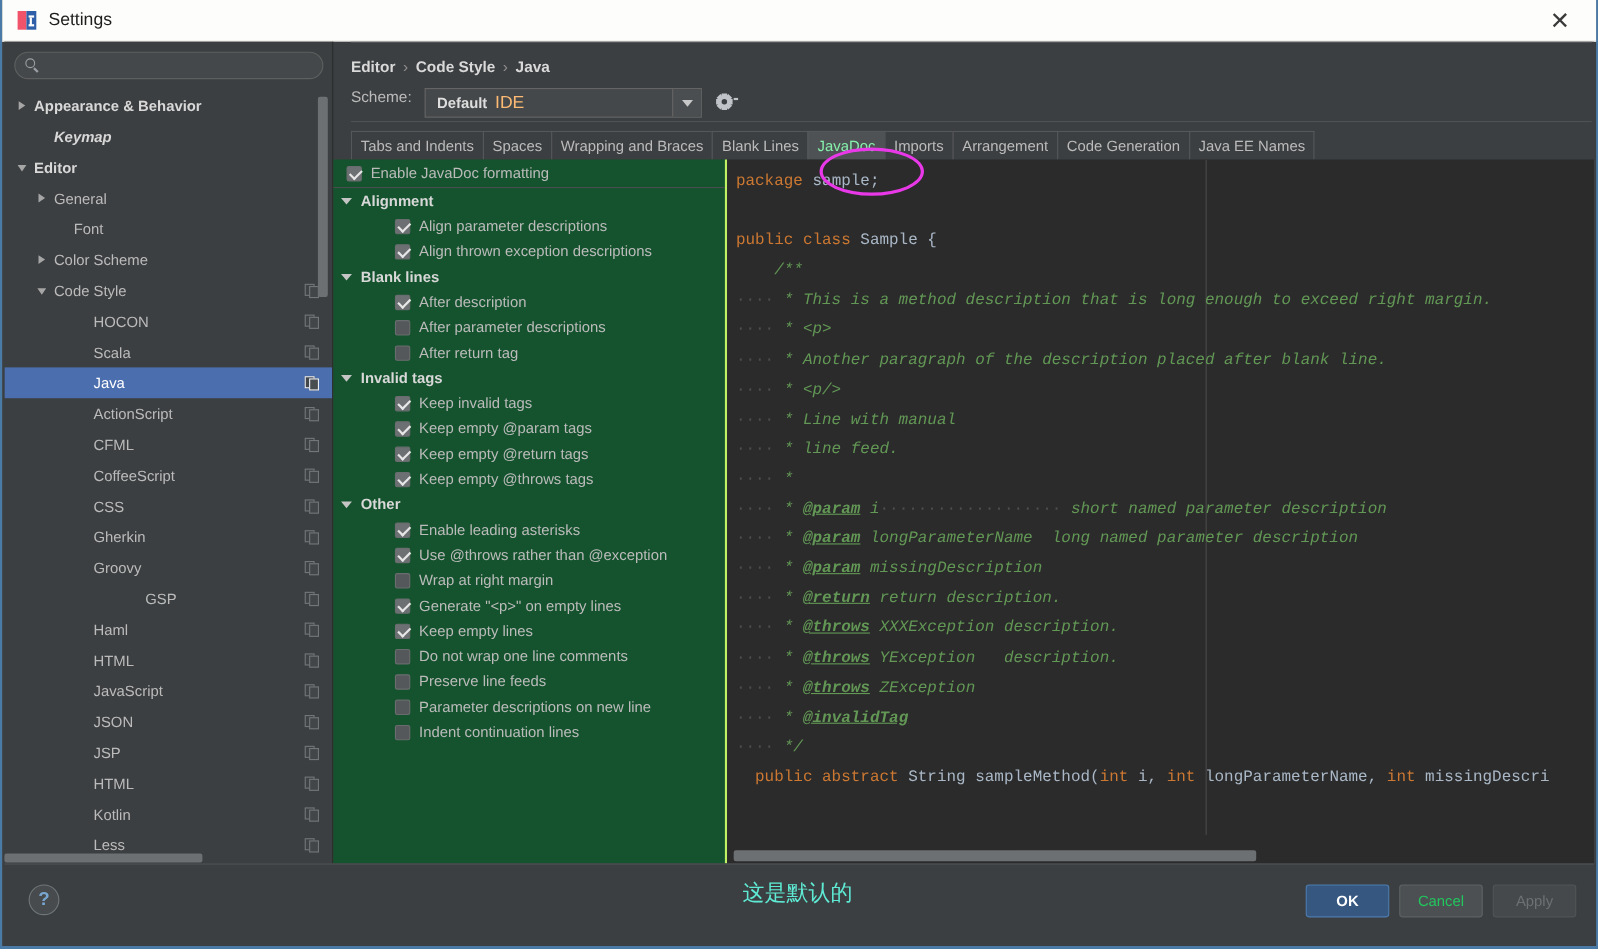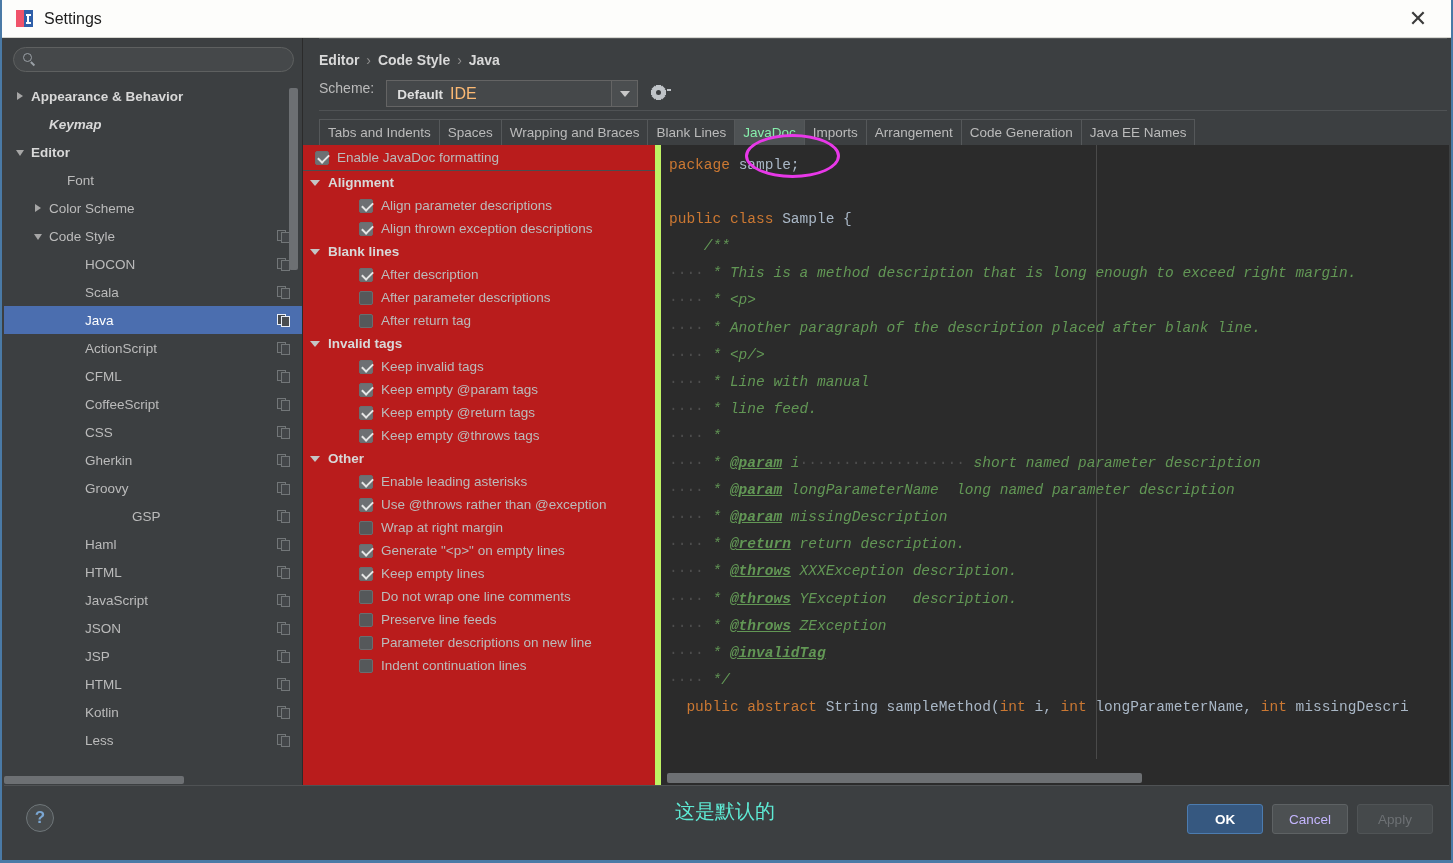--- a/index.html
+++ b/index.html
@@ -117,21 +117,21 @@
   .tabs { display:flex; align-items:flex-end; margin:9px 0 0 16px; height:26px; position:relative; }
   .tab { height:26px; padding:0 8px; display:flex; align-items:center; font-size:13.5px;
          color:#bbbbbb; border:1px solid #55585a; border-bottom:none; background:#3c3f41;
          margin-right:-1px; white-space:nowrap; }
   .tab.active { background:#4e5254; color:#86efac; }
   .tabs-underline { position:absolute; left:16px; right:2px; height:1px; background:#55585a; margin-top:0; }
 
   .content { flex:1; display:flex; position:relative; min-height:0; }
 
   
-  .opts { width:358px; flex:0 0 358px; background:#b91c1c; border-right:6px solid #bef264;
+  .opts { width:358px; flex:0 0 358px; background:#14532d; border-right:2px solid #bef264;
           padding-top:0; overflow:hidden; }
   .enable-row { display:flex; align-items:center; height:26px; padding-left:12px;
                 border-bottom:1px solid #4a4d4f; }
   .opt-row { display:flex; align-items:center; height:23px; }
   .opt-row.grp { padding-left:6px; }
   .opt-row.leaf { padding-left:56px; }
   .grp-tri { width:14px; height:14px; position:relative; margin-right:5px; flex:0 0 auto; }
   .grp-tri::before { content:""; position:absolute; left:1px; top:4.5px;
       border-top:6.5px solid #c5c5c5; border-left:5px solid transparent; border-right:5px solid transparent; }
   .grp-label { font-weight:bold; color:#d8d8d8; font-size:13.5px; }
@@ -164,21 +164,21 @@
   .footer { position:absolute; left:2px; right:2px; bottom:0; height:75px;
             background:#3c3f41; border-top:1px solid #4f5254; }
   .help-btn { position:absolute; left:22px; top:18px; width:28px; height:28px; border-radius:50%;
               border:1px solid #6f7679; background:#474b4d; color:#7aa6d2; font-size:17px;
               display:flex; align-items:center; justify-content:center; font-weight:bold; }
   .cn-note { position:absolute; left:673px; top:798px; color:#5eead4; font-size:20px;
              font-family:"DejaVu Sans", sans-serif; z-index:30; }
   .btns { position:absolute; right:16px; top:18px; display:flex; gap:9px; }
   .btn { height:30px; min-width:76px; padding:0 14px; display:flex; align-items:center;
          justify-content:center; font-size:13.5px; border-radius:3px; border:1px solid #5e6264;
-         background:#4c5052; color:#c4b5fd; }
+         background:#4c5052; color:#22c55e; }
   .btn.primary { background:#365880; border:1px solid #4c7cb0; color:#ffffff; font-weight:bold; }
   .btn.disabled { color:#6d7174; border-color:#505456; background:#45494b; }
 </style>
 </head>
 <body>
 
 <div class="window">
 
   <div class="titlebar">
     <span class="ij-logo">
@@ -211,20 +211,24 @@
             <span class="tlabel bold">Appearance &amp; Behavior</span>
           </div>
           <div class="tnode" style="padding-left: 28px; font-style: italic;">
             <span class="twist"></span>
             <span class="tlabel bold">Keymap</span>
           </div>
           <div class="tnode" style="padding-left: 10px;">
             <span class="twist down"></span>
             <span class="tlabel bold">Editor</span>
           </div>
+          <div class="tnode" style="padding-left: 28px;">
+            <span class="twist right"></span>
+            <span class="tlabel">General</span>
+          </div>
           <div class="tnode" style="padding-left: 46px;">
             <span class="twist"></span>
             <span class="tlabel">Font</span>
           </div>
           <div class="tnode" style="padding-left: 28px;">
             <span class="twist right"></span>
             <span class="tlabel">Color Scheme</span>
           </div>
           <div class="tnode" style="padding-left: 28px;">
             <span class="twist down"></span>

